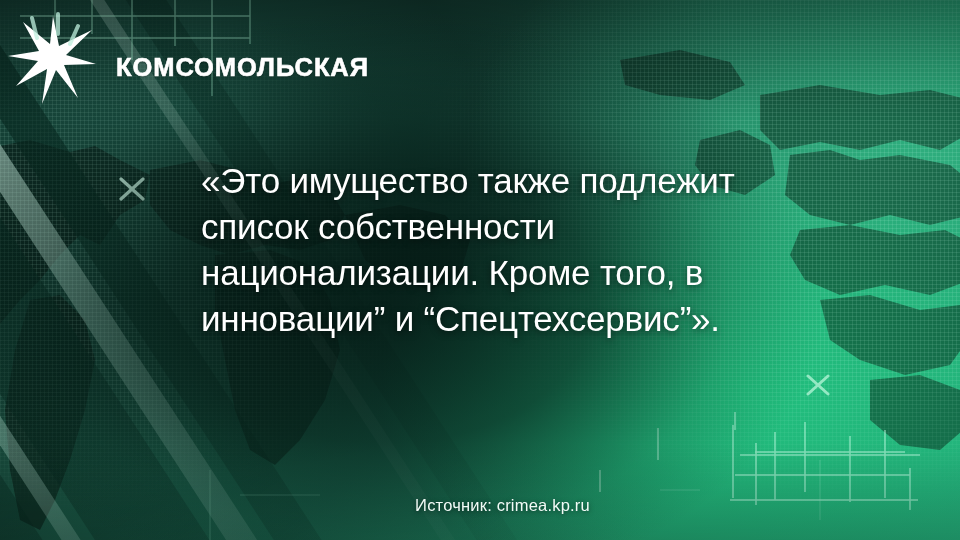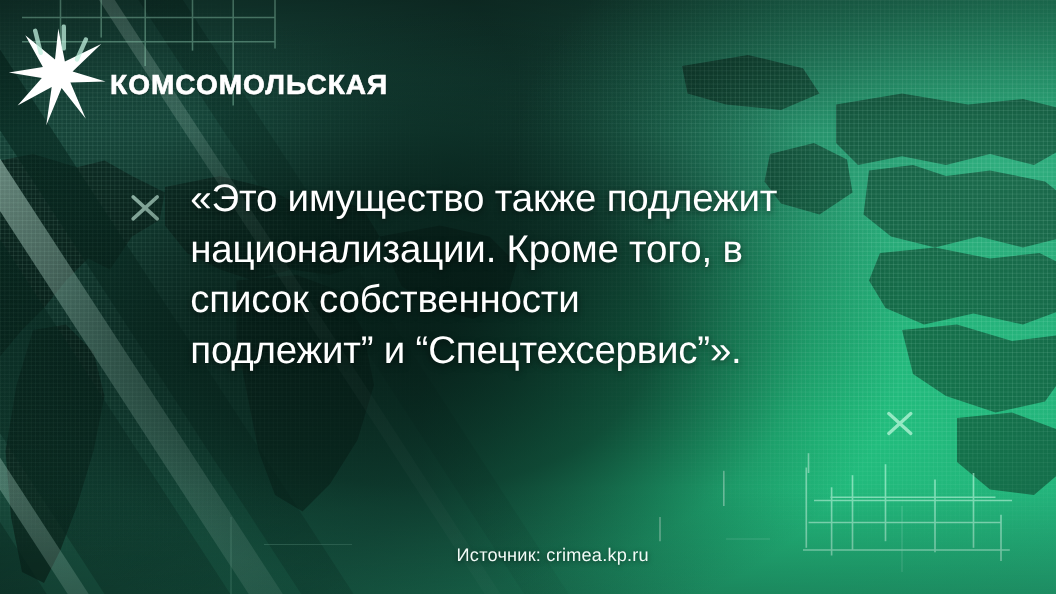--- a/index.html
+++ b/index.html
@@ -56,24 +56,24 @@
     background:
       radial-gradient(ellipse 52% 62% at 40% 56%, rgba(4,24,19,0.82) 0%, rgba(5,28,22,0.62) 42%, rgba(6,32,25,0.18) 70%, rgba(0,0,0,0) 88%),
       linear-gradient(180deg, rgba(0,0,0,0.30) 0%, rgba(0,0,0,0) 22%),
       linear-gradient(0deg, rgba(0,0,0,0.22) 0%, rgba(0,0,0,0) 18%);
   }
 
   
   .logo {
     position: absolute;
     left: 6px;
-    top: 22px;
+    top: 12px;
     display: flex;
     align-items: center;
-    gap: 2px;
+    gap: 18px;
     text-align: right;
   }
   .logo-mark { width: 92px; height: 96px; flex: none; }
   .logo-words {
     display: flex;
     flex-direction: column;
     gap: 2px;
     margin-left: 0px;
     margin-top: 14px;
   }
@@ -109,20 +109,21 @@
   }
   .quote-line {
     color: #ffffff;
     font-family: "Liberation Sans", sans-serif;
     font-size: 35px;
     font-weight: normal;
     line-height: 46px;
     letter-spacing: -0.2px;
     white-space: nowrap;
     text-shadow: 0 2px 7px rgba(0,0,0,0.55);
+    margin-left: 28px;
   }
 
   
   .source {
     position: absolute;
     left: 0;
     right: 0;
     top: 496px;
     text-align: center;
     color: #f2fbf7;
@@ -259,20 +260,20 @@
     </svg>
     <div class="logo-words">
       <div class="logo-line1">
         <span class="logo-text">КОМСОМОЛЬСКАЯ</span>
       </div>
     </div>
   </div>
 
   <div class="quote">
     <div class="quote-line">«Это имущество также подлежит</div>
+    <div class="quote-line">список собственности</div>
     <div class="quote-line">национализации. Кроме того, в</div>
-    <div class="quote-line">список собственности</div>
-    <div class="quote-line">подлежит” и “Спецтехсервис”».</div>
+    <div class="quote-line">инновации” и “Спецтехсервис”».</div>
   </div>
 
   <div class="source">Источник: crimea.kp.ru</div>
 
 </div>
 
 </body></html>

